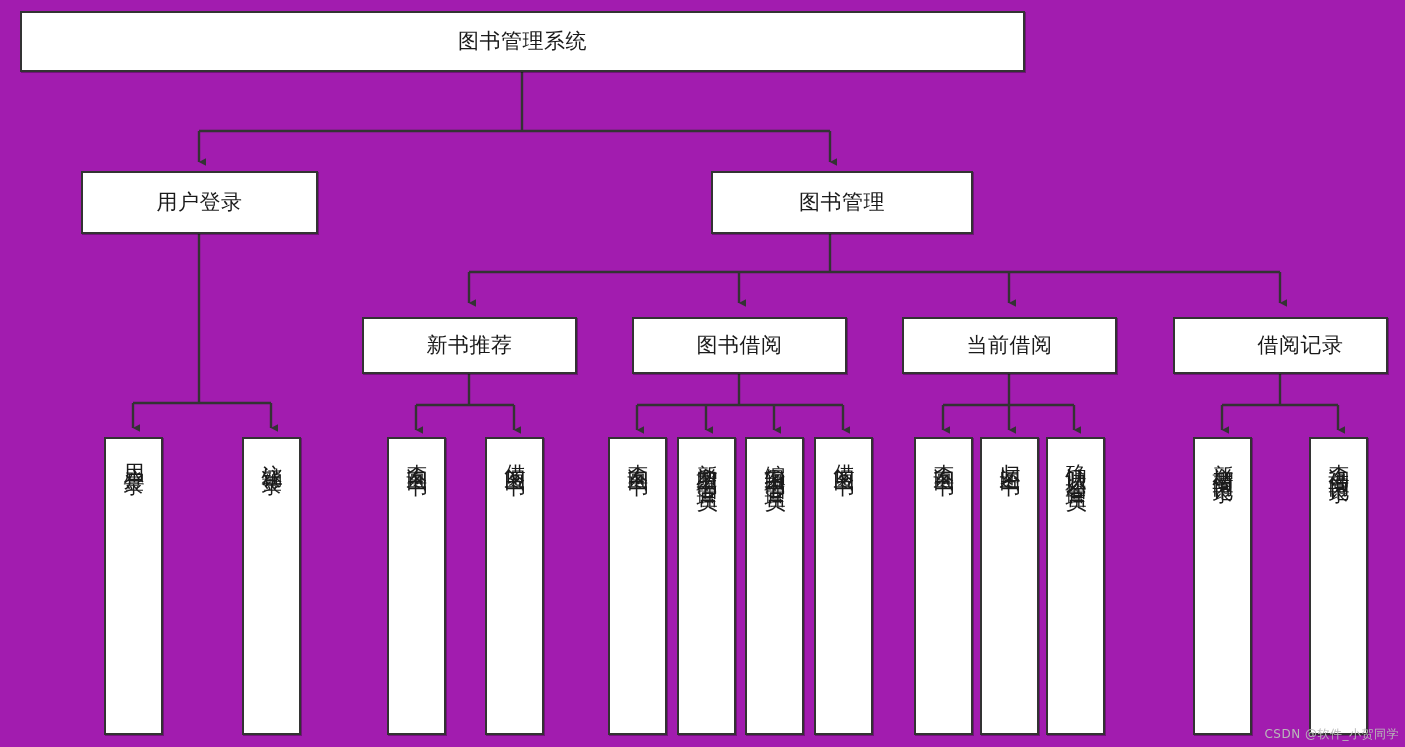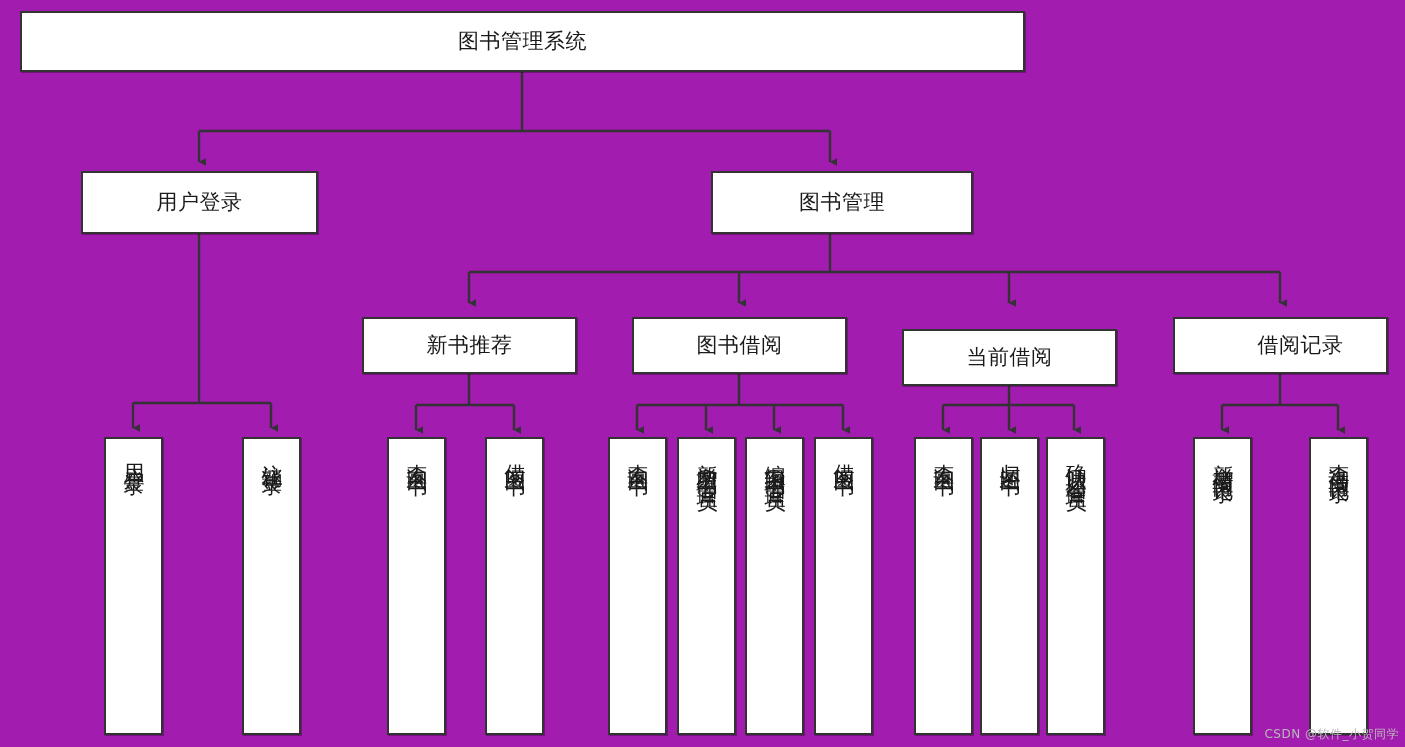--- a/index.html
+++ b/index.html
@@ -131,21 +131,21 @@
   <div class="node" style="left:711px; top:171px; width:262px; height:63px;">
     <span class="node-label">图书管理</span>
   </div>
 
   <div class="node" style="left:362px; top:317px; width:215px; height:57px;">
     <span class="node-label">新书推荐</span>
   </div>
   <div class="node" style="left:632px; top:317px; width:215px; height:57px;">
     <span class="node-label">图书借阅</span>
   </div>
-  <div class="node" style="left:902px; top:317px; width:215px; height:57px;margin-top:12px;">
+  <div class="node" style="left:902px; top:317px; width:215px; height:57px;">
     <span class="node-label">当前借阅</span>
   </div>
   <div class="node" style="left:1173px; top:317px; width:215px; height:57px;padding-left:40px;">
     <span class="node-label">借阅记录</span>
   </div>
 
   <div class="node vertical" style="left:104px; top:437px; width:59px; height:298px;">
     <span class="node-label">用户登录</span>
   </div>
   <div class="node vertical" style="left:242px; top:437px; width:59px; height:298px;">

